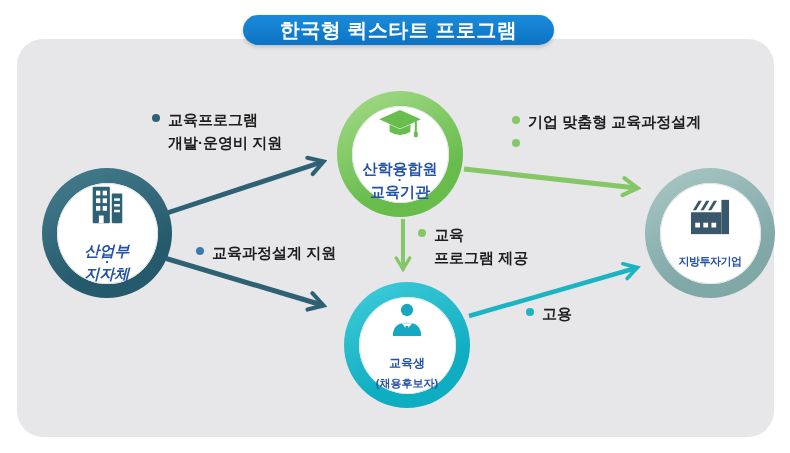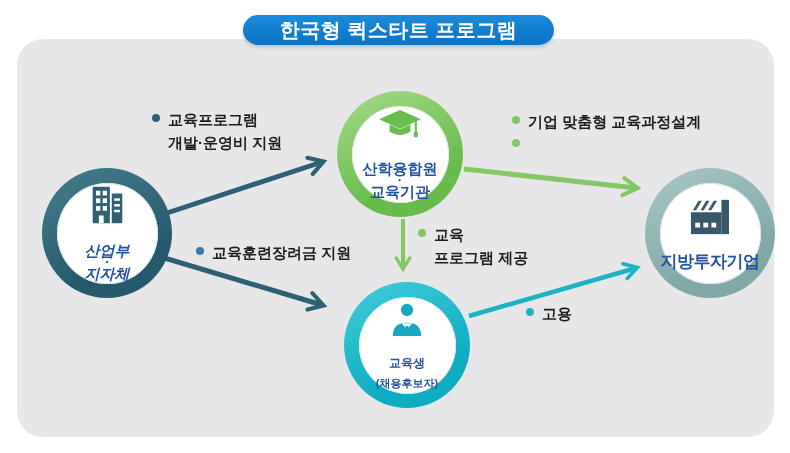--- a/index.html
+++ b/index.html
@@ -40,21 +40,21 @@
     background:linear-gradient(155deg,#41cdda 0%,#0fadc1 70%);}
   .node-trainee .inner{width:97px;height:97px;}
   .node-company{left:645px;top:168px;width:130px;height:130px;
     background:linear-gradient(155deg,#abc8c6 0%,#7fa8a7 70%);}
   .node-company .inner{width:101px;height:101px;}
 
   .node-label{color:#2452a7;font-weight:800;text-align:center;line-height:17px;font-size:15px;}
   .node-dot{display:block;font-size:13px;line-height:6px;height:6px;color:#2452a7;font-weight:800;}
   .trainee-name{font-size:12px;line-height:19px;}
   .trainee-sub{font-size:11px;line-height:14px;}
-  .company-name{font-size:17px;letter-spacing:-0.5px;}
+  .company-name{font-size:11px;letter-spacing:-0.5px;}
 
   .node-icon{display:block;margin-bottom:3px;}
 
   .edge-label{
     position:absolute;z-index:3;color:#1d1d1d;font-weight:bold;font-size:15px;
     display:grid;grid-template-columns:16px auto;align-items:start;
   }
   .edge-label .bullet{
     width:8px;height:8px;border-radius:50%;margin-top:6px;display:inline-block;
   }
@@ -193,19 +193,19 @@
 <div class="edge-label" style="left:418px;top:223px;">
   <span class="bullet b-green"></span>
   <div class="lines">
     <div>교육</div>
     <div>프로그램 제공</div>
   </div>
 </div>
 
 <div class="edge-label" style="left:196px;top:241px;">
   <span class="bullet b-steel"></span>
-  <div class="lines">교육훈련장려금 지원</div>
+  <div class="lines">교육과정설계 지원</div>
 </div>
 
 <div class="edge-label" style="left:526px;top:302px;">
   <span class="bullet b-cyan"></span>
   <div class="lines">고용</div>
 </div>
 
 </body></html>

